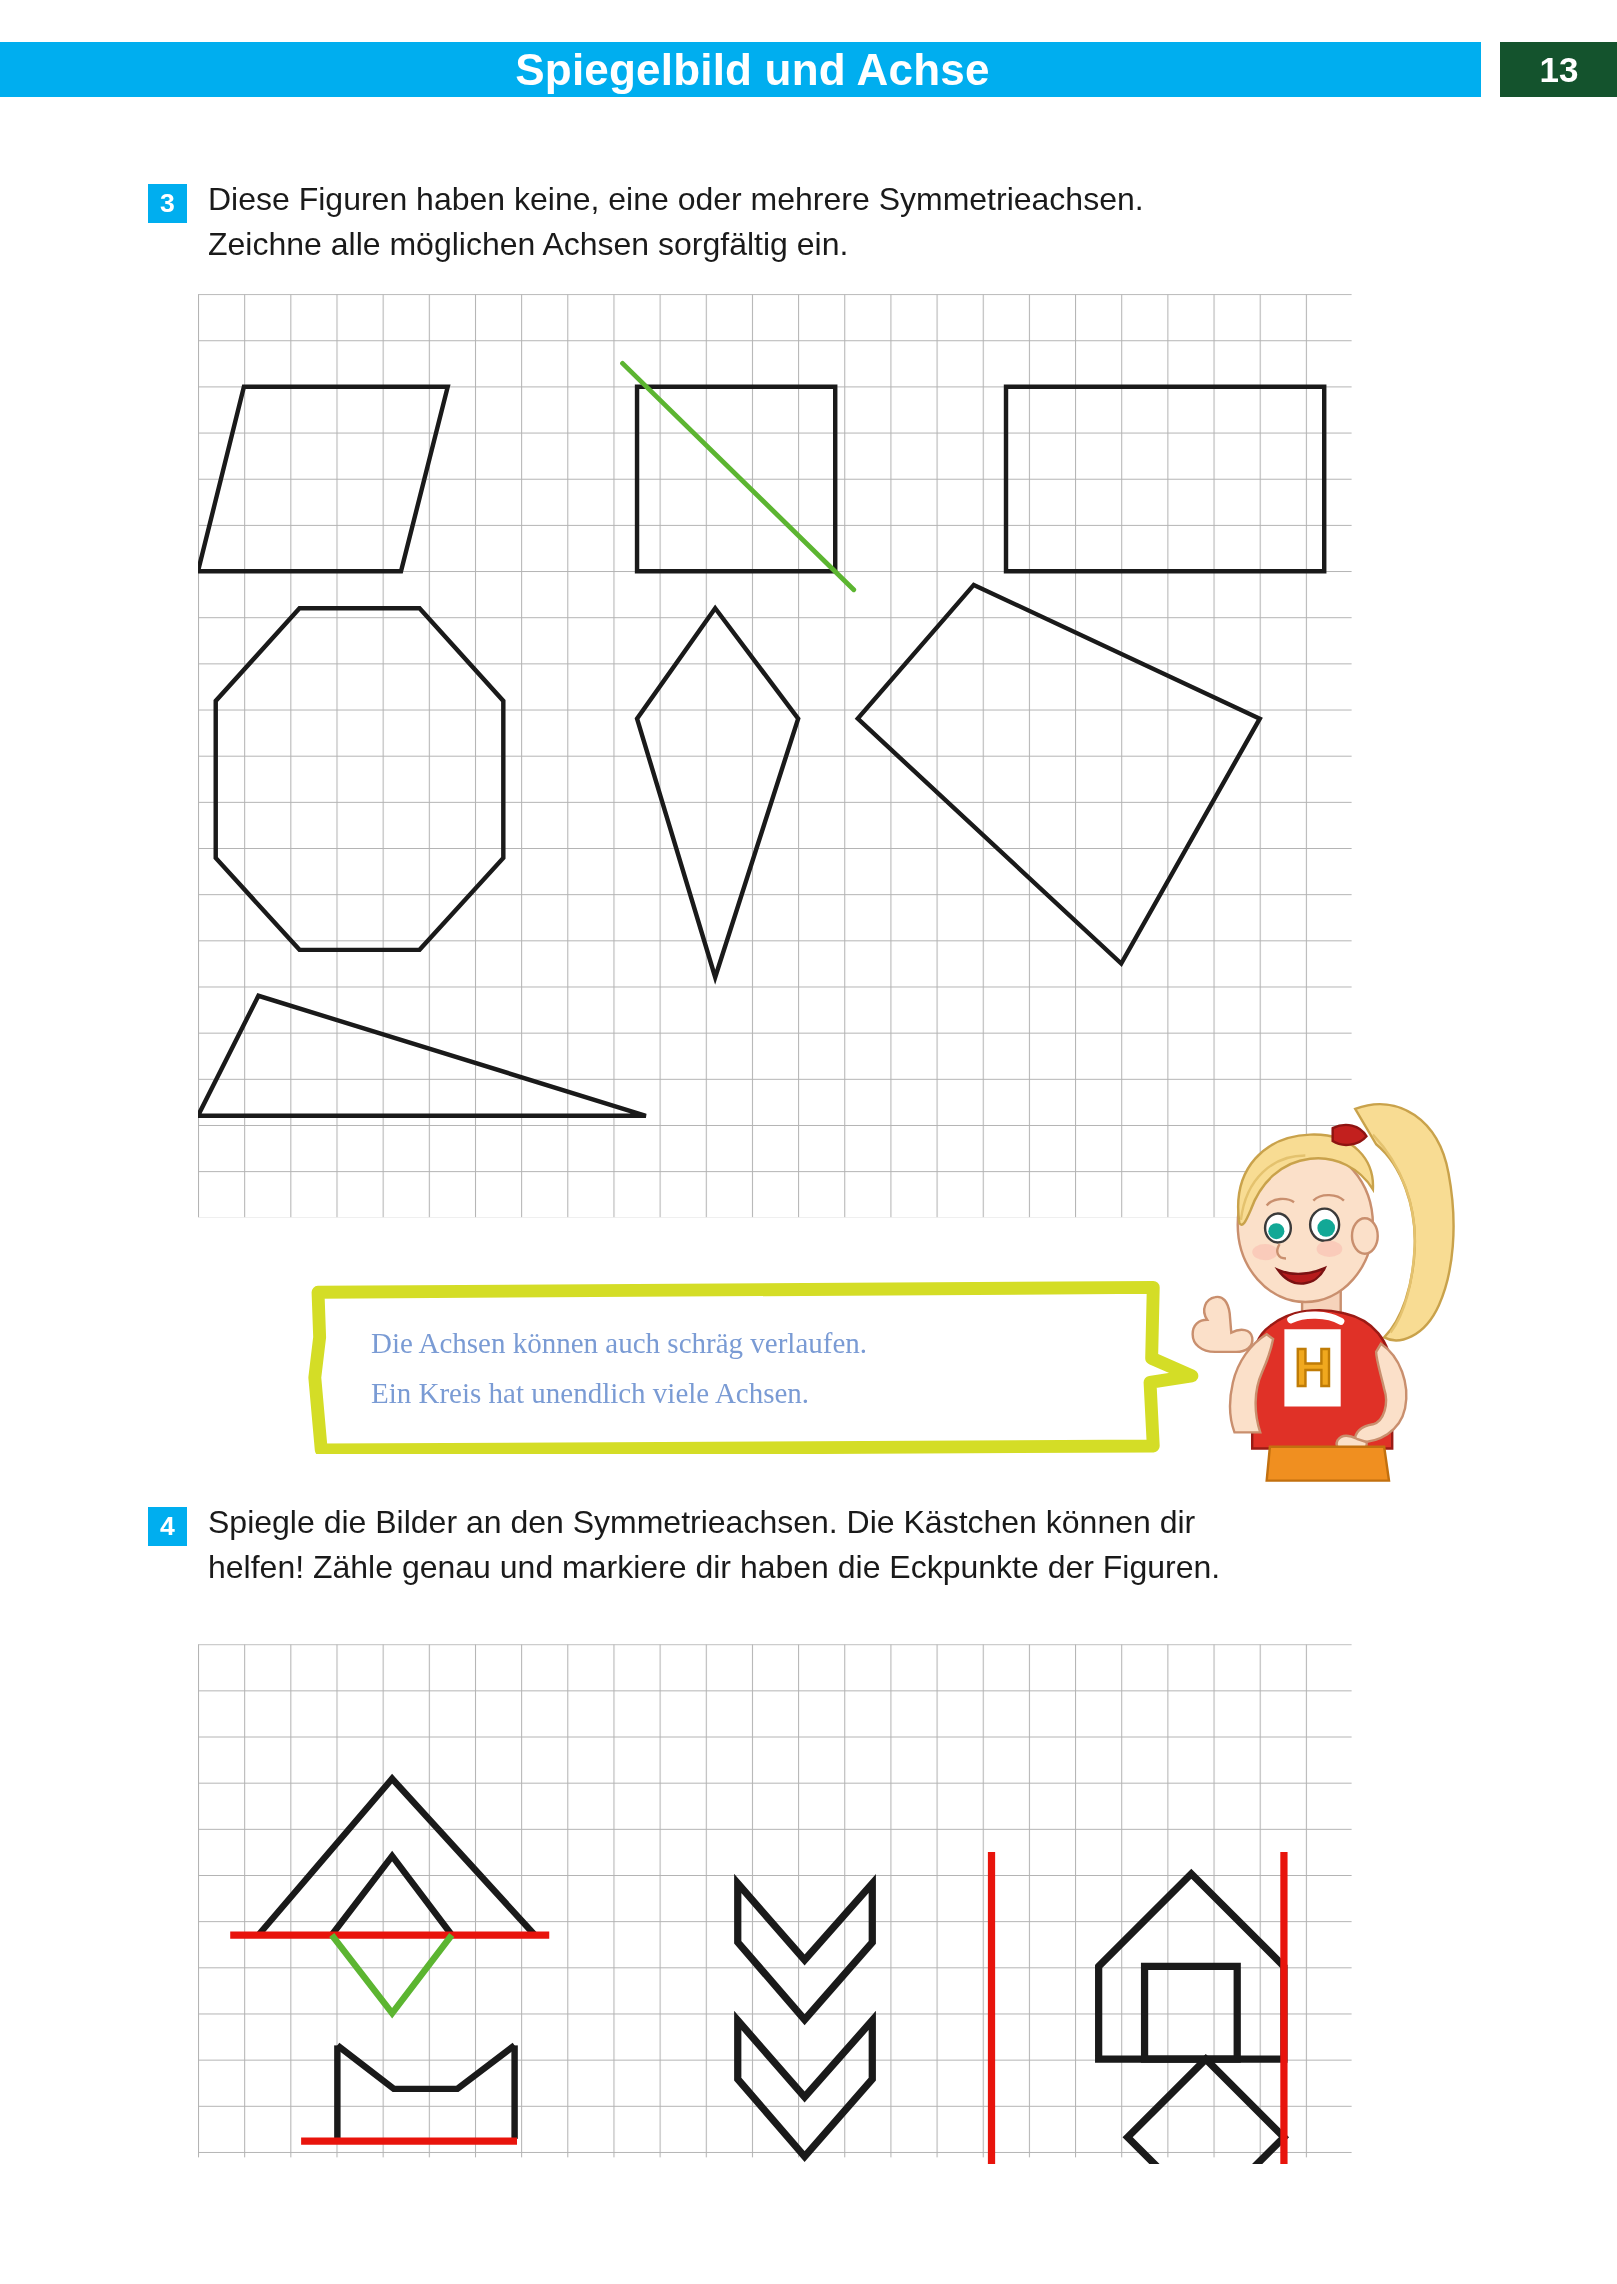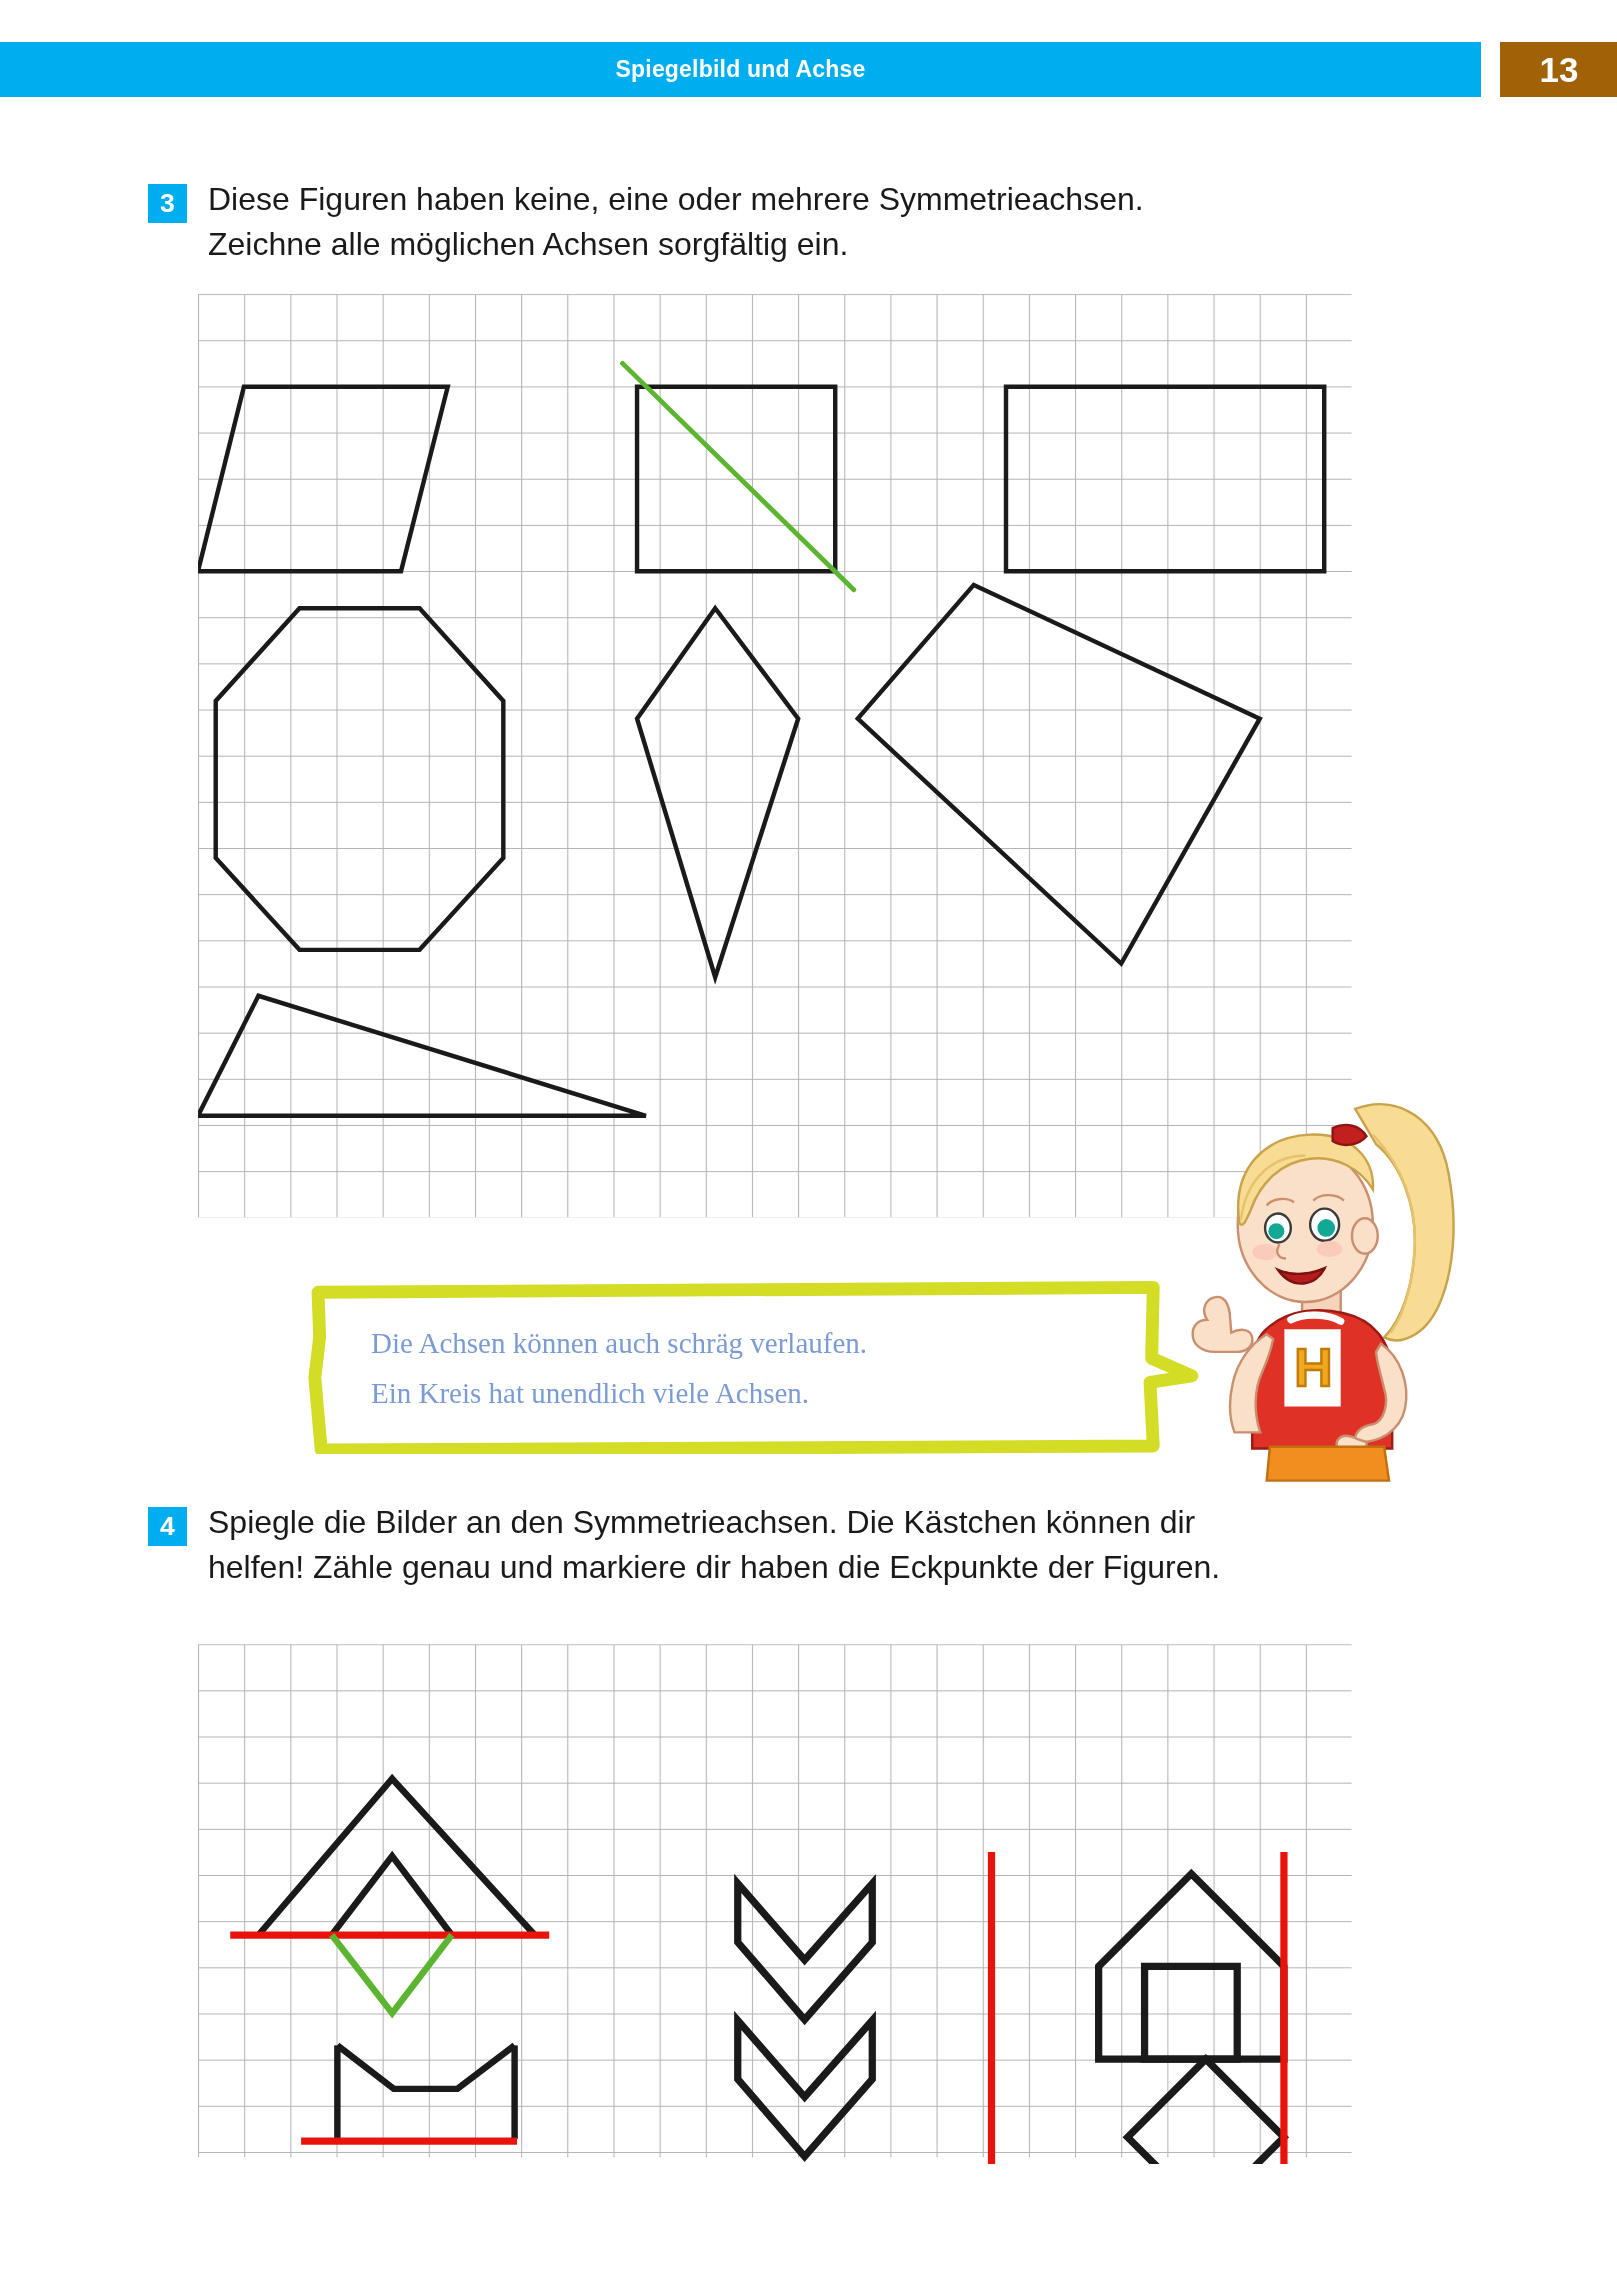--- a/index.html
+++ b/index.html
@@ -19,39 +19,39 @@
   .header-bar {
     position: absolute;
     left: 0;
     top: 42px;
     width: 1481px;
     height: 55px;
     background: #00AEEF;
   }
   .header-title {
     position: absolute;
-    left: 0;
+    left: 12px;
     top: 0;
     width: 100%;
     height: 55px;
     line-height: 55px;
     text-align: center;
     color: #ffffff;
-    font-size: 23px;
+    font-size: 44px;
     font-weight: bold;
     letter-spacing: 0.2px;
     font-family: "Liberation Sans", sans-serif;
   }
   .page-badge {
     position: absolute;
     left: 1500px;
     top: 42px;
     width: 118px;
     height: 55px;
-    background: #a16207;
+    background: #14532d;
     color: #ffffff;
     font-size: 35px;
     font-weight: bold;
     line-height: 55px;
     text-align: center;
     font-family: "Liberation Sans", sans-serif;
   }
 
   
   .ex-num {

